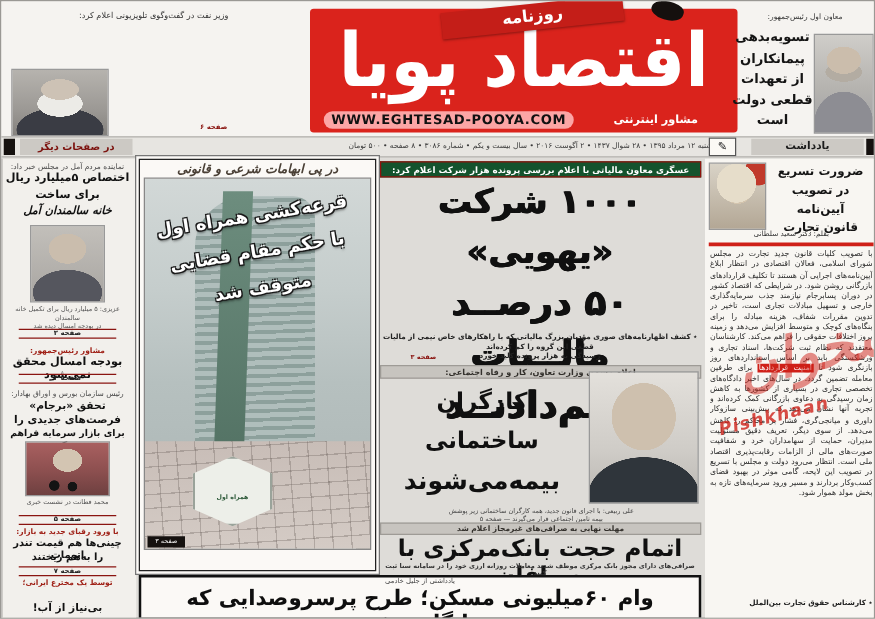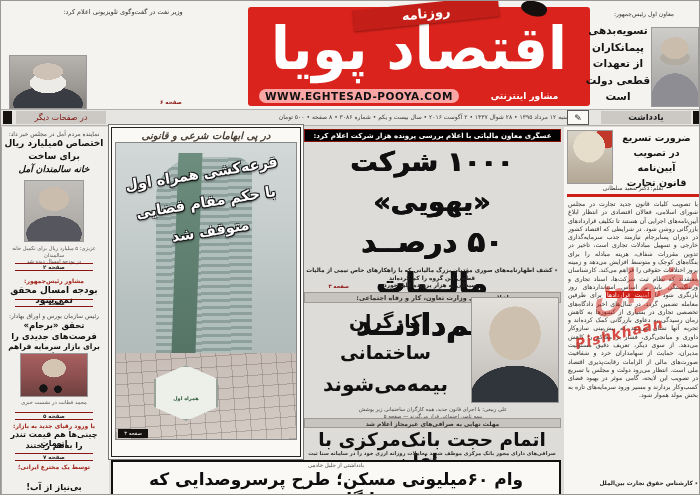--- a/index.html
+++ b/index.html
@@ -48,21 +48,21 @@
       radial-gradient(ellipse 30% 14% at 50% 26%, #cbbdac 0 99%, transparent 100%),
       radial-gradient(ellipse 32% 10% at 50% 38%, #b3aca2 0 99%, transparent 100%),
       radial-gradient(ellipse 52% 34% at 50% 92%, #8d8d93 0 99%, transparent 100%),
       linear-gradient(180deg,#cfcdc9 0%,#b5b3af 55%,#9fa0a4 100%); }
 
   
   #strip { left:0; top:108px; width:700px; height:17px; background:#e7e5e1;
     border-top:1px solid #b2b0ac; border-bottom:1px solid #b2b0ac; }
   #strip-sq-l { left:2px; top:110px; width:9px; height:13px; background:#15110f; }
   #other-pages { left:15px; top:110px; width:90px; height:13px; background:#ccc9c4;
-    font-size:8px; font-weight:normal; color:#7c120e; line-height:13px; text-align:center; }
+    font-size:8px; font-weight:bold; color:#7c120e; line-height:13px; text-align:center; }
   #dateline { left:200px; top:112px; width:455px; font-size:6px; color:#3a3a3a; text-align:center; }
   #note-tab { left:566px; top:109px; width:22px; height:15px; background:#fbf9f5; border:1px solid #555;
     font-size:9px; line-height:14px; text-align:center; color:#222; }
   #note-header { left:600px; top:110px; width:90px; height:13px; background:#ccc9c4;
     font-size:8.5px; font-weight:bold; color:#1c1c1c; line-height:13px; text-align:center; }
   #strip-sq-r { left:692px; top:110px; width:7px; height:13px; background:#15110f; }
 
   
   #sidebar { left:0; top:126px; width:108px; height:369px; background:#f2f0ec; border-left:1px solid #a9a7a3; }
   .sb-k { left:2px; width:102px; font-size:6px; color:#4a4a4a; text-align:center; }
@@ -110,21 +110,21 @@
     clip-path:polygon(50% 0,100% 25%,100% 75%,50% 100%,0 75%,0 25%);
     box-shadow:inset 0 0 0 2px #9aa39a; }
   #hex-text { left:38px; bottom:38px; width:64px; font-size:5px; color:#2e5a3a; font-weight:bold; text-align:center; }
   #diag { left:116px; top:158px; width:178px; transform:rotate(-9deg); text-align:center;
     font-weight:bold; color:#fff; font-size:14.5px; line-height:29px;
     text-shadow:1px 1px 0 #1a1a1a, -1px -1px 0 #1a1a1a, 1px -1px 0 #1a1a1a, -1px 1px 0 #1a1a1a, 0 2px 2px rgba(0,0,0,.5); }
   #bldg-page { left:117px; top:428px; width:30px; height:9px; background:#15110f; color:#fff;
     font-size:5.2px; line-height:9px; text-align:center; }
 
   
-  #lead-kicker { left:303px; top:128px; width:257px; height:13px; background:#000000; color:#fff;
+  #lead-kicker { left:303px; top:128px; width:257px; height:13px; background:#14532d; color:#fff;
     font-size:7px; font-weight:bold; line-height:13px; text-align:center; border:1px solid #8e120d; }
   #lead-h { left:301px; top:141px; width:260px; text-align:center; color:#101010; font-weight:bold; }
   #lead-h .l1 { font-size:27px; line-height:40px; text-shadow:.5px 0 #101010,-.5px 0 #101010; }
   #lead-h .l2 { font-size:29px; line-height:41px; text-shadow:.5px 0 #101010,-.5px 0 #101010; }
   #lead-h .l3 { font-size:30px; line-height:42px; text-shadow:.5px 0 #101010,-.5px 0 #101010; }
   #lead-deck { left:305px; top:266px; width:252px; font-size:5.8px; font-weight:bold; color:#222;
     text-align:center; line-height:7.5px; }
   #lead-page { left:308px; top:282px; width:40px; font-size:5.2px; color:#8a1410; font-weight:bold; }
   #bar1 { left:303px; top:291px; width:257px; height:11px; background:#c7c4bf; border:1px solid #9e9b96;
     font-size:6.5px; font-weight:bold; color:#33302c; line-height:10px; text-align:center; }

